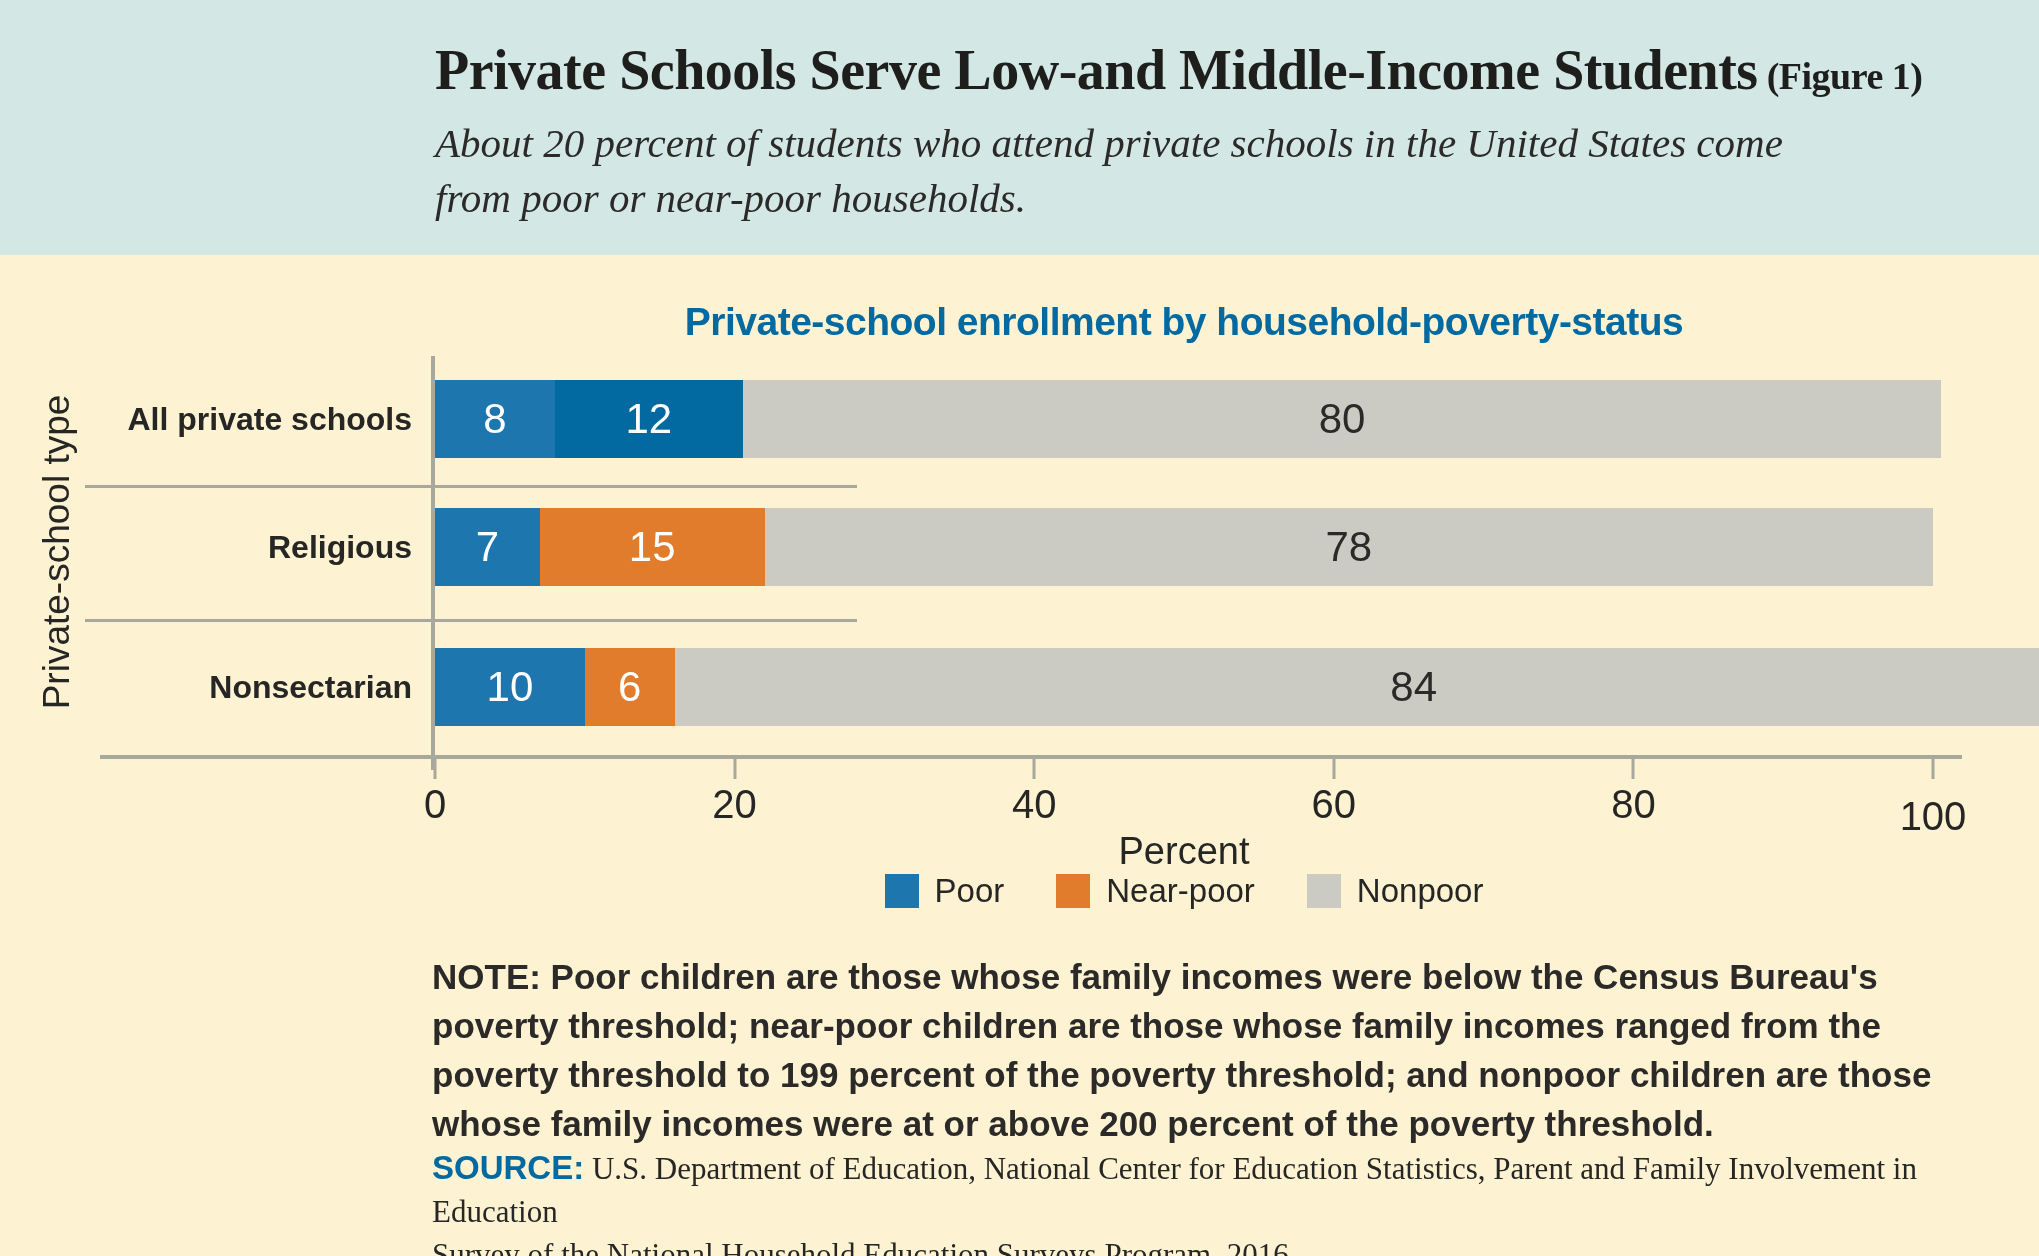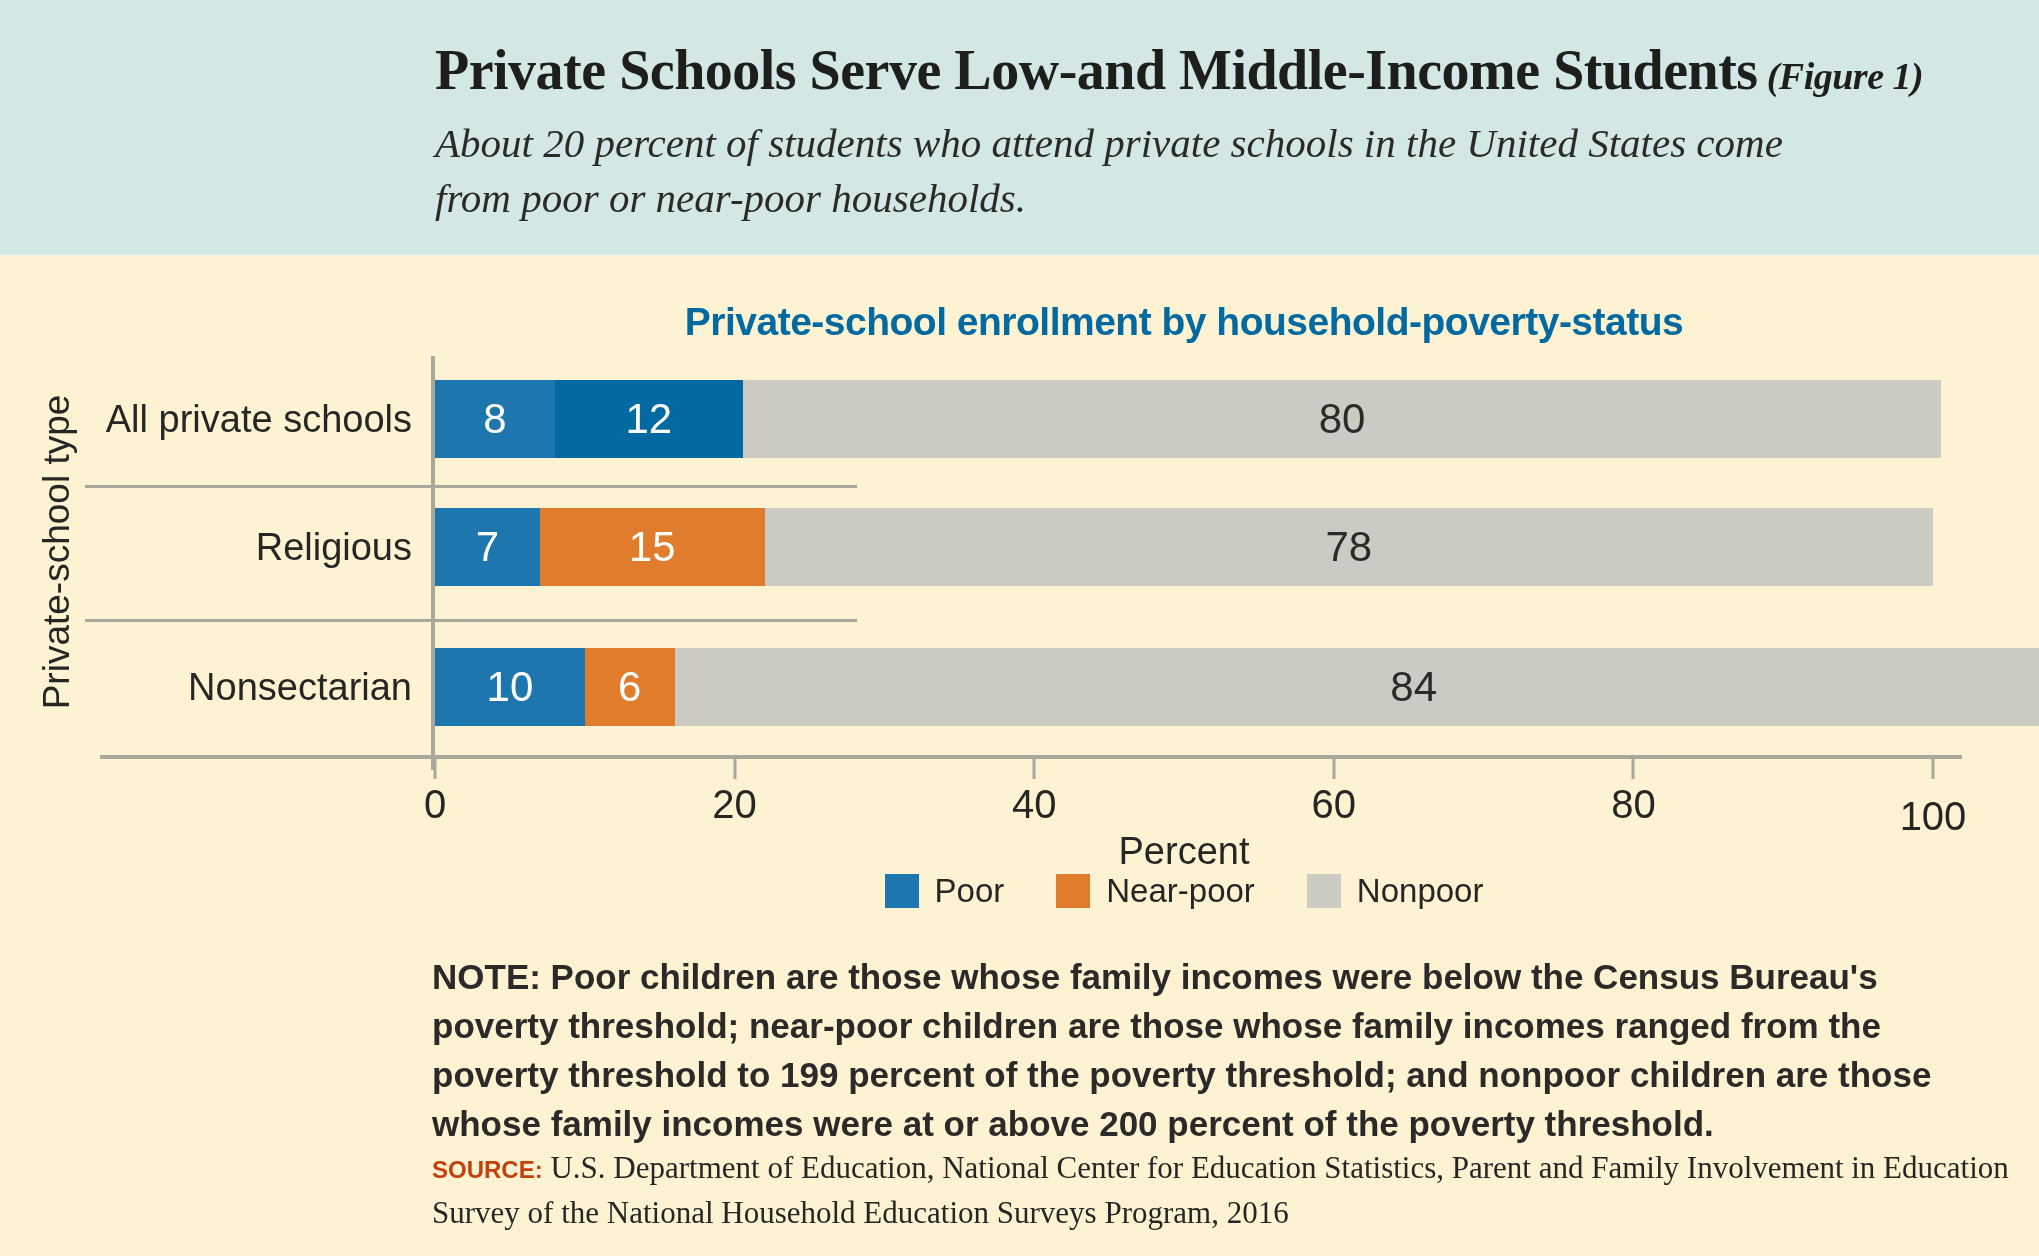--- a/index.html
+++ b/index.html
@@ -9,42 +9,42 @@
     font-family:"Liberation Sans",sans-serif;
     color:#2b2a28;
   }
   
   .header{position:absolute;left:0;top:0;width:2039px;height:255px;background:#d3e8e5;}
   .main-title{
     position:absolute;left:435px;top:38px;white-space:nowrap;
     font-family:"Liberation Serif",serif;font-weight:bold;
     font-size:56px;color:#1e1e1c;letter-spacing:-0.5px;
   }
-  .figure-tag{font-size:38px;font-weight:bold;font-style:italic;}
+  .figure-tag{font-size:38px;font-weight:bold;}
   .subtitle{
     position:absolute;left:435px;top:116px;
     font-family:"Liberation Serif",serif;font-style:italic;
     font-size:41px;line-height:55px;color:#26262
 
 4;white-space:nowrap;
   }
   
   .chart-title{
     position:absolute;left:435px;top:300px;width:1498px;text-align:center;
     font-size:39px;font-weight:bold;letter-spacing:-0.5px;color:#0369a1;
   }
   .y-axis-label{
     position:absolute;left:57px;top:552px;white-space:nowrap;
     transform:translate(-50%,-50%) rotate(-90deg);
     font-size:37px;font-weight:500;color:#262624;
   }
   .cat-label{
     position:absolute;left:85px;width:327px;text-align:right;
     transform:translateY(-50%);
-    font-size:38px;font-weight:400;color:#262624;white-space:nowrap;
+    font-size:32px;font-weight:700;color:#262624;white-space:nowrap;
   }
   .bar-row{position:absolute;height:78px;display:flex;}
   .seg{height:100%;display:flex;align-items:center;justify-content:center;}
   .seg-val{font-size:42px;font-weight:400;color:#ffffff;}
   .seg-val.dark{color:#2b2a28;}
   .separator{position:absolute;left:85px;width:772px;height:3px;background:#a8a89c;}
   .v-axis{position:absolute;left:431px;top:356px;width:4px;height:414px;background:#a8a89c;}
   .x-axis{position:absolute;left:100px;top:755px;width:1862px;height:4px;background:#a8a89c;}
   .tick{position:absolute;top:759px;width:3px;height:20px;background:#a8a89c;transform:translateX(-50%);}
   .tick-label{
@@ -65,22 +65,22 @@
   .note{
     position:absolute;left:432px;top:952px;width:1560px;
     font-size:35px;font-weight:600;line-height:49px;color:#2b2a28;
     white-space:pre-line;
   }
   .source{
     position:absolute;left:432px;top:1146px;width:1600px;
     font-family:"Liberation Serif",serif;font-size:31px;line-height:43px;color:#262624;
   }
   .source-label{
-    font-family:"Liberation Sans",sans-serif;font-weight:bold;font-size:24px;
-    letter-spacing:0px;color:#c2410c;
+    font-family:"Liberation Sans",sans-serif;font-weight:bold;font-size:33px;
+    letter-spacing:0px;color:#0369a1;
   }
   .source-text{white-space:pre-line;}
 </style>
 </head>
 <body>
 
 <div id="canvas">
 
   <div class="header">
     <div class="main-title">

